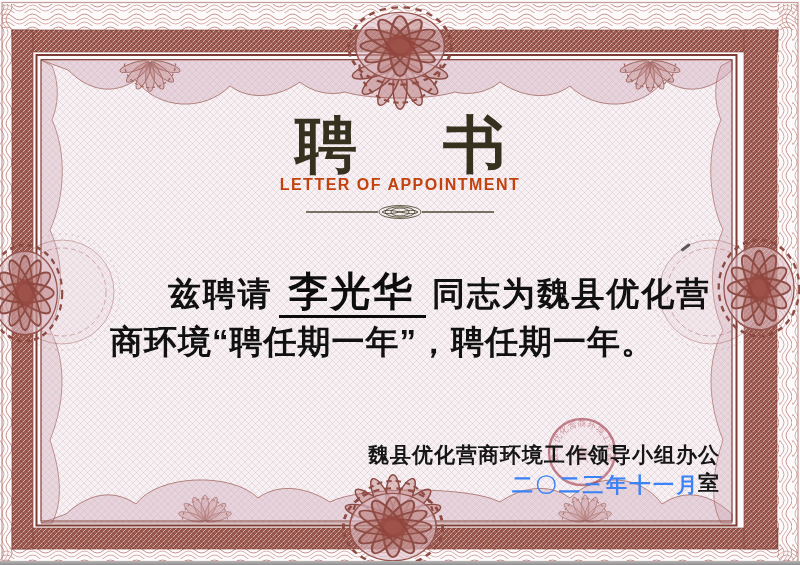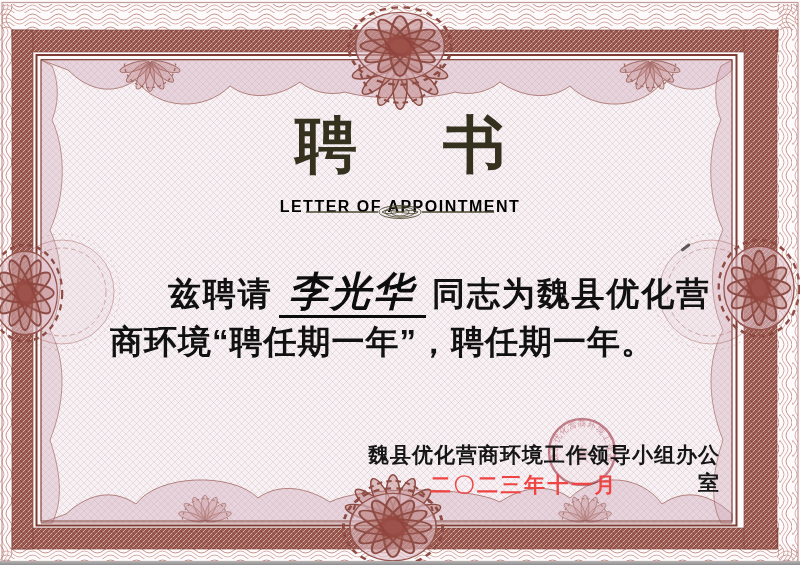--- a/index.html
+++ b/index.html
@@ -11,43 +11,43 @@
   .border-art{position:absolute;left:0;top:0;z-index:1;}
   .txt{position:absolute;z-index:3;}
   .title{
     top:110px;left:0;width:100%;
     display:flex;justify-content:center;gap:86px;
     font-family:"DejaVu Serif",serif;
     font-size:62px;font-weight:bold;color:#34321e;line-height:70px;
     letter-spacing:0;
   }
   .subtitle{
-    top:198px;left:0;width:100%;text-align:center;
-    font-size:16px;font-weight:bold;letter-spacing:1.5px;color:#000000;
+    top:176px;left:0;width:100%;text-align:center;
+    font-size:16px;font-weight:bold;letter-spacing:1.5px;color:#c2410c;
   }
   .divider{top:203px;left:300px;width:200px;height:18px;}
   .body-text{
     top:270px;left:110px;width:600px;
     font-size:33px;font-weight:700;color:#111;
     line-height:48px;letter-spacing:1px;text-indent:58px;
     text-align:justify;
   }
   .appointee{
-    font-family:"DejaVu Serif",serif;font-style:italic;font-weight:700;
+    font-family:"DejaVu Serif",serif;font-weight:700;
     font-size:40px;line-height:40px;color:#0d0d0d;
     border-bottom:3px solid #0c0c0c;padding:0 12px 1px 10px;margin:0 6px;
     white-space:nowrap;
   }
   .issuer{
     top:441px;left:360px;width:360px;text-align:right;
     font-size:21px;font-weight:700;color:#161616;letter-spacing:1px;
   }
   .issue-date{
-    top:471px;left:430px;width:270px;text-align:left;
-    font-size:21px;font-weight:700;color:#ef4444;letter-spacing:2.5px;
+    top:471px;left:430px;width:270px;text-align:right;
+    font-size:21px;font-weight:700;color:#3b82f6;letter-spacing:2.5px;
   }
   .seal{
     position:absolute;left:530px;top:400px;width:104px;height:104px;z-index:2;
     mix-blend-mode:multiply;opacity:.85;filter:blur(.3px);
   }
   .pen-mark{
     position:absolute;left:680px;top:246px;width:11px;height:2.6px;z-index:3;
     background:#3a3a3a;border-radius:2px;transform:rotate(-38deg);opacity:.8;
   }
   .scan-edge{

